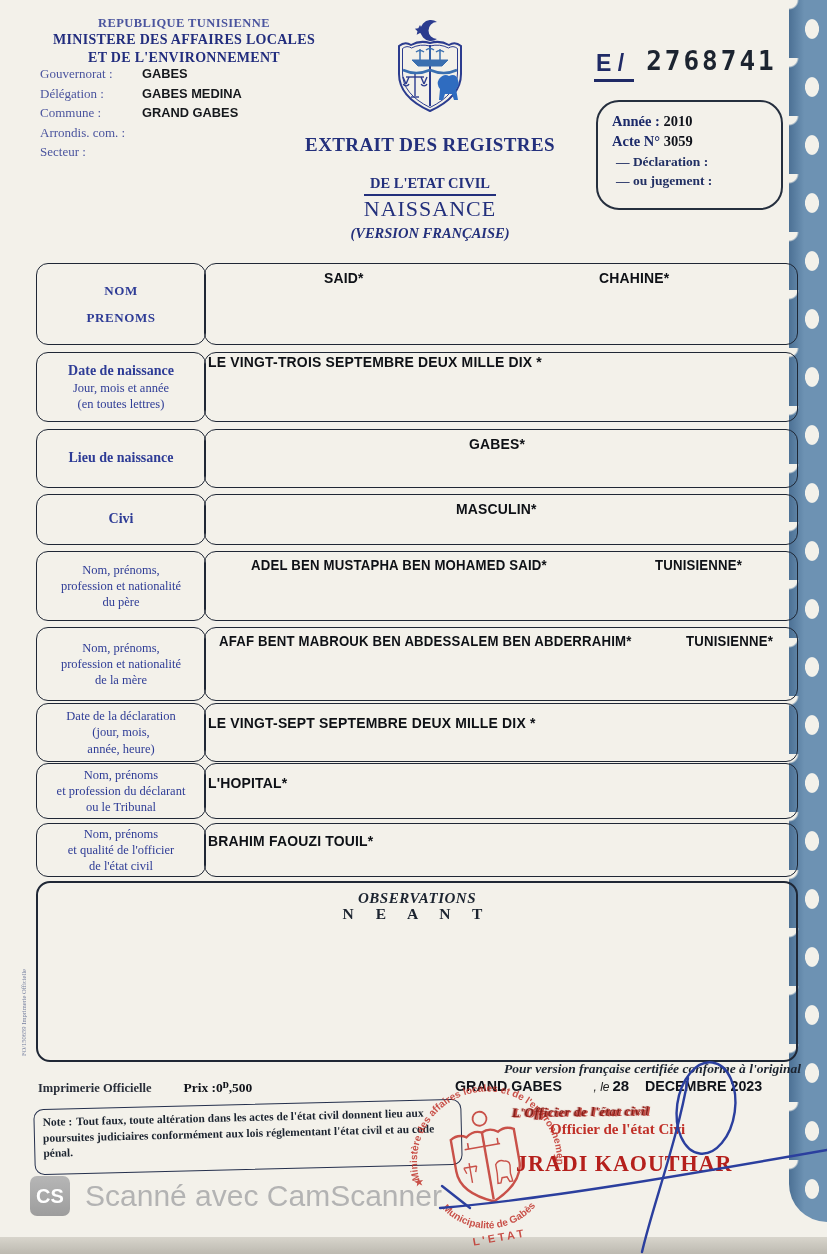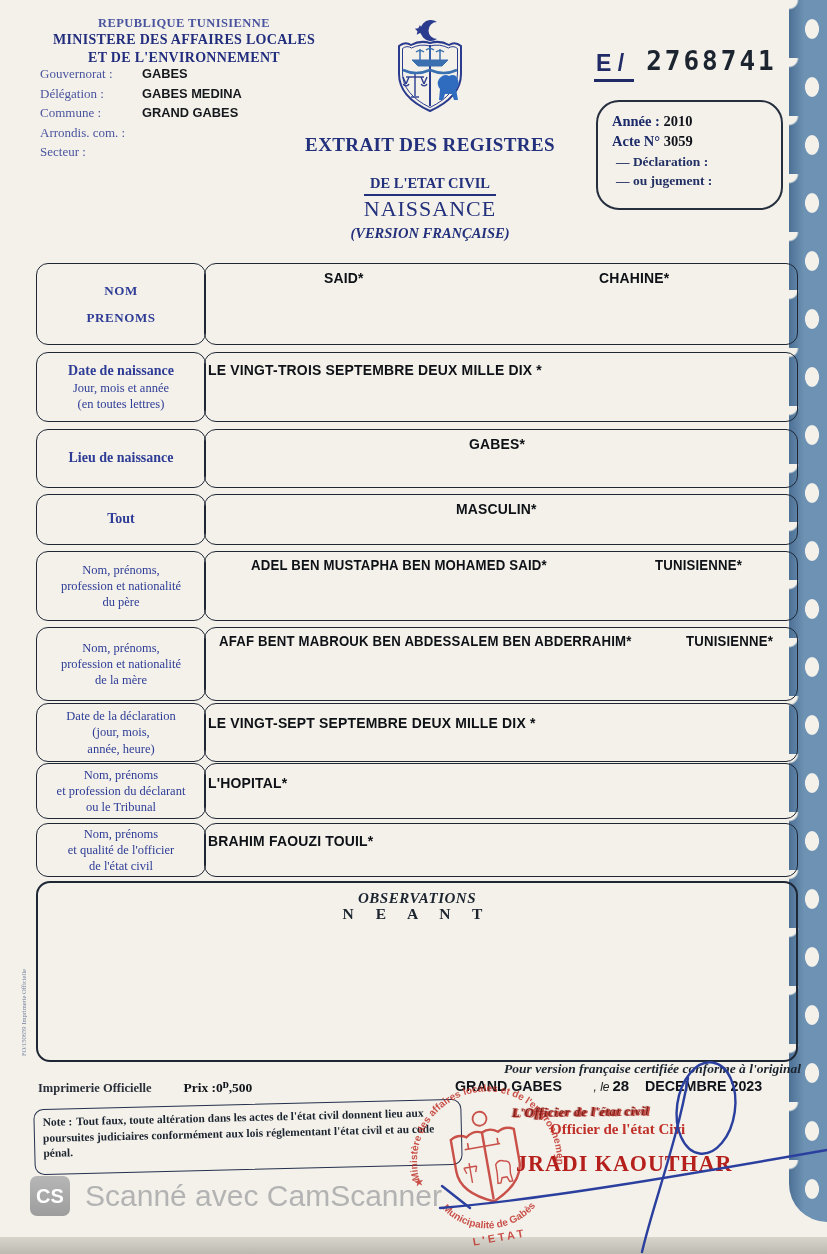--- a/index.html
+++ b/index.html
@@ -203,33 +203,33 @@
   <div class="vb two" style="top:263px;height:82px">
     <span class="vl">SAID*</span>
     <span class="vl">CHAHINE*</span>
   </div>
 
   <div class="lb r1" style="top:352px;height:70px">
     <span class="ll">Date de naissance</span>
     <span class="ll">Jour, mois et année</span>
     <span class="ll">(en toutes lettres)</span>
   </div>
-  <div class="vb" style="top:352px;height:70px;justify-content:flex-start;padding-top:8px">
+  <div class="vb" style="top:352px;height:70px;justify-content:flex-start;padding-top:0">
     <span class="vl">LE VINGT-TROIS SEPTEMBRE  DEUX MILLE DIX *</span>
   </div>
 
   <div class="lb r2" style="top:429px;height:59px">
     <span class="ll">Lieu de naissance</span>
   </div>
   <div class="vb" style="top:429px;height:59px">
     <span class="vl">GABES*</span>
   </div>
 
   <div class="lb r3" style="top:494px;height:51px">
-    <span class="ll">Tout</span>
+    <span class="ll">Civi</span>
   </div>
   <div class="vb" style="top:494px;height:51px">
     <span class="vl">MASCULIN*</span>
   </div>
 
   <div class="lb" style="top:551px;height:70px">
     <span class="ll">Nom, prénoms,</span>
     <span class="ll">profession et nationalité</span>
     <span class="ll">du père</span>
   </div>

